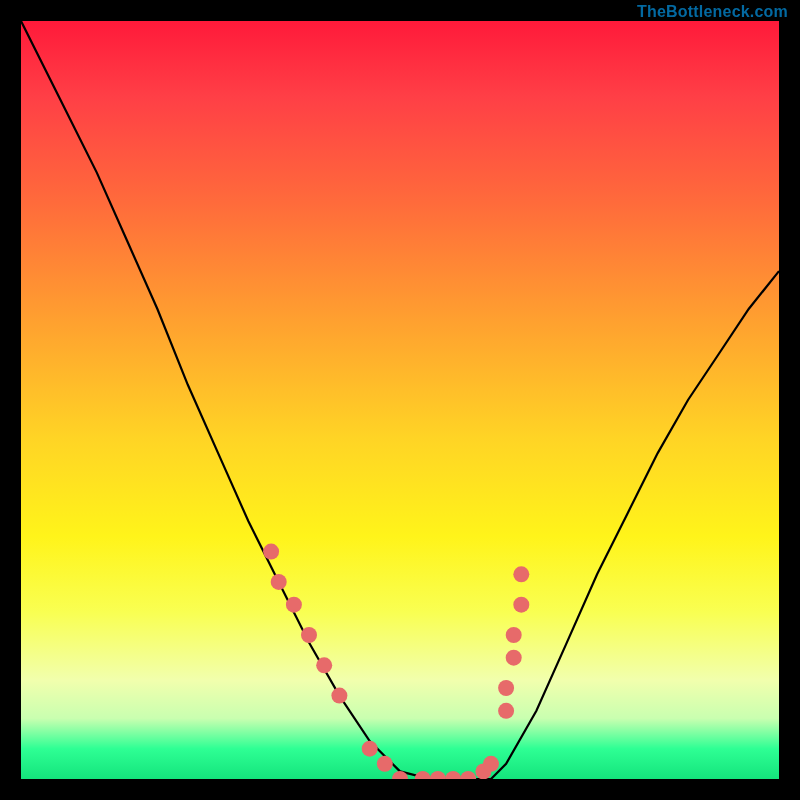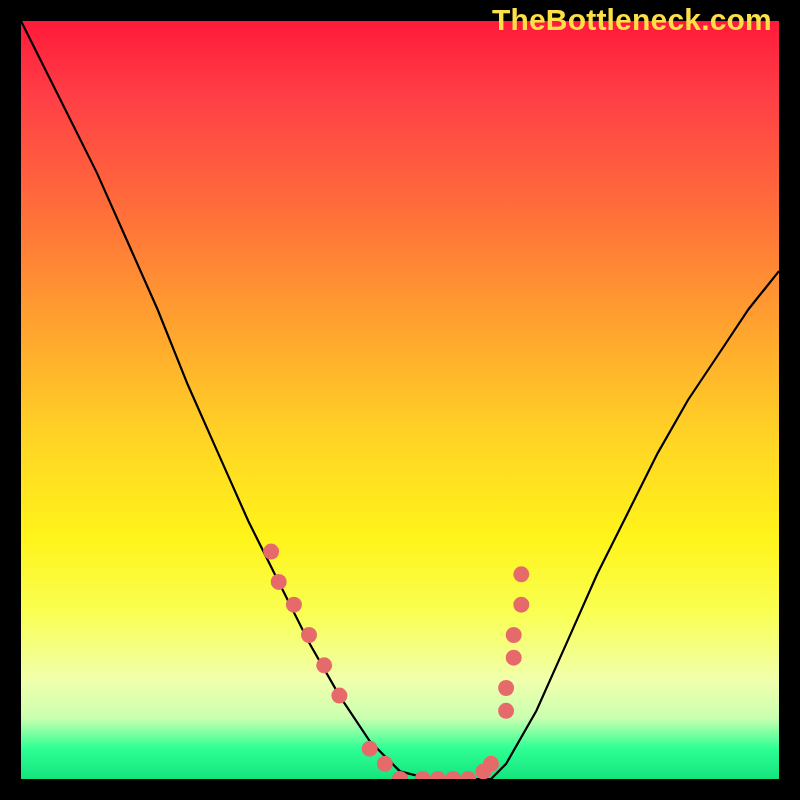--- a/index.html
+++ b/index.html
@@ -42,23 +42,23 @@
   .plot svg {
     position: absolute;
     left: 0;
     top: 0;
     width: 758px;
     height: 758px;
   }
   .watermark {
     position: absolute;
     top: 3px;
-    right: 28px;
-    color: #fde047;
-    font-size: 30px;
+    right: 12px;
+    color: #0369a1;
+    font-size: 16px;
     font-weight: 600;
     letter-spacing: 0.2px;
     user-select: none;
   }
 </style>
 </head>
 <body>
 
 <div class="frame">
   <div class="plot">

